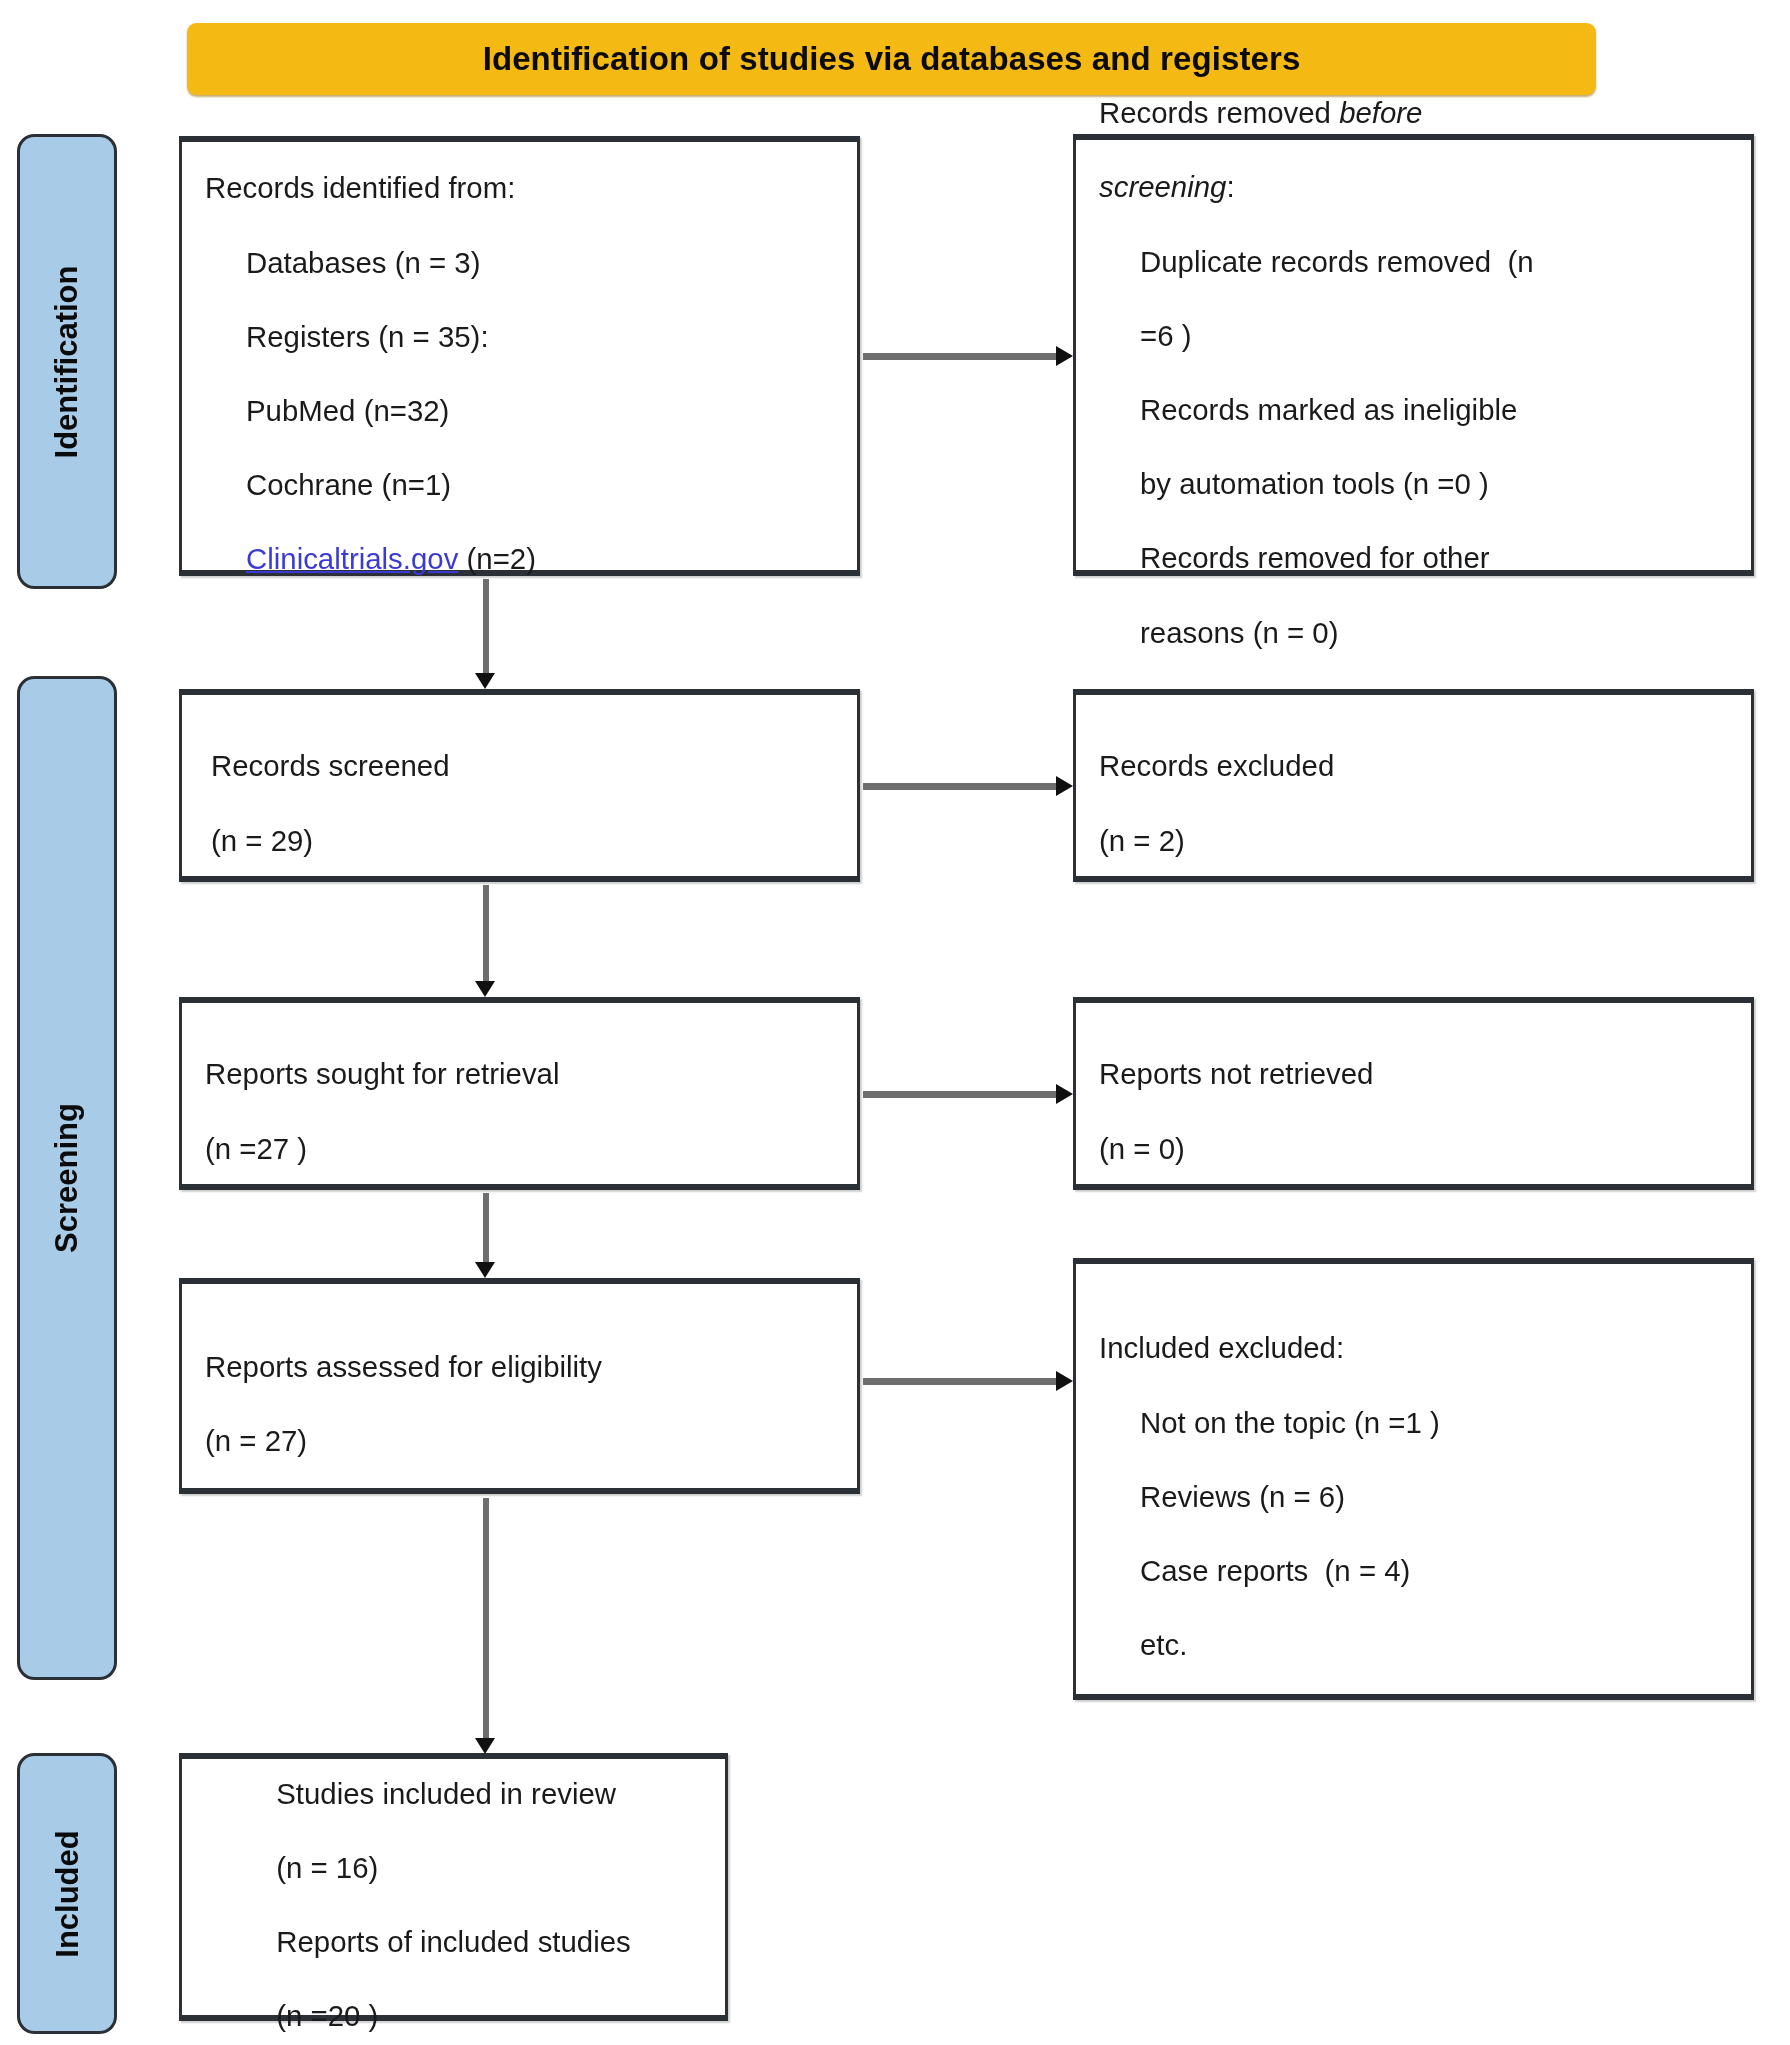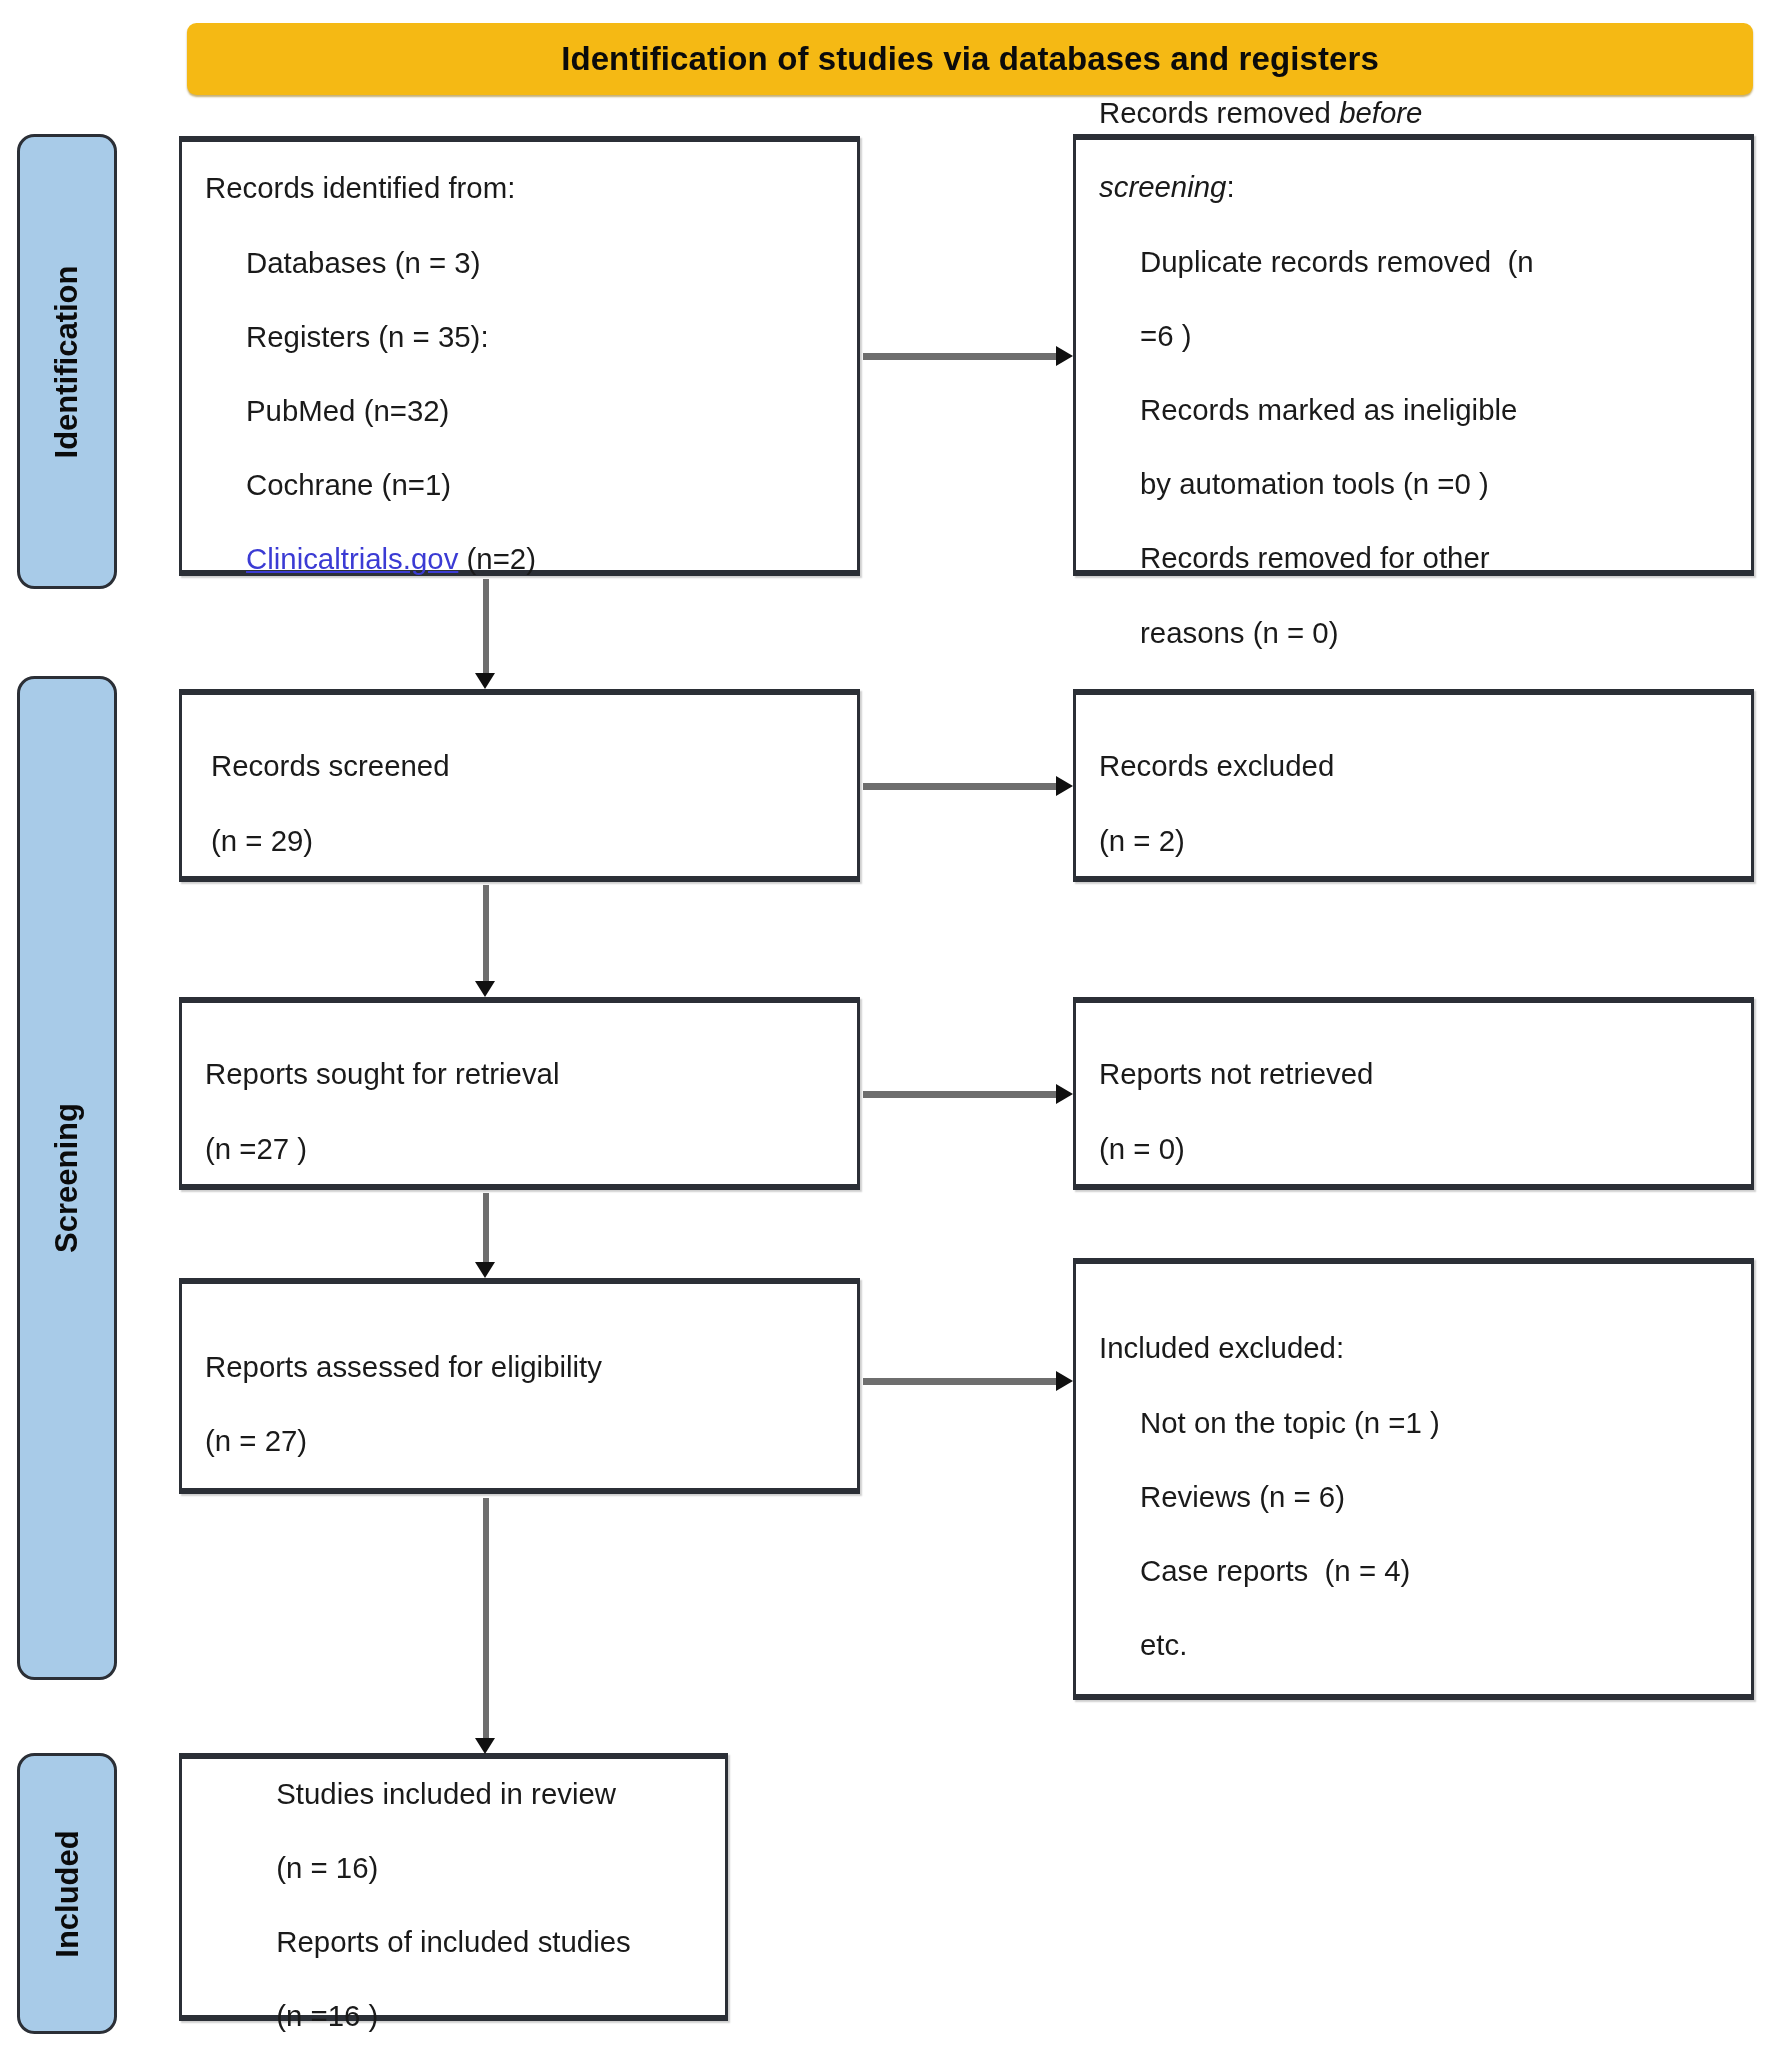--- a/index.html
+++ b/index.html
@@ -17,21 +17,21 @@
     height: 2046px;
     background: #ffffff;
     overflow: hidden;
   }
 
   
   .header-banner {
     position: absolute;
     left: 187px;
     top: 23px;
-    width: 1566px;
+    width: 1409px;
     height: 72px;
     background: #F5B914;
     border-radius: 9.4px;
     box-shadow: 0 2px 2px rgba(150,110,0,0.55);
     display: flex;
     align-items: center;
     justify-content: center;
   }
   .header-banner .title {
     font-size: 33px;
@@ -230,21 +230,21 @@
       <div class="line indent">Case reports  (n = 4)</div>
       <div class="line indent">etc.</div>
     </div>
   </div>
 
   <div class="flow-box" id="box-included">
     <div class="box-text">
       <div class="line">Studies included in review</div>
       <div class="line">(n = 16)</div>
       <div class="line">Reports of included studies</div>
-      <div class="line">(n =16 )</div>
+      <div class="line">(n =20 )</div>
     </div>
   </div>
 
   <div class="arrow-h" id="arrow-h-1"></div>
   <div class="arrow-h" id="arrow-h-2"></div>
   <div class="arrow-h" id="arrow-h-3"></div>
   <div class="arrow-h" id="arrow-h-4"></div>
 
   <div class="arrow-v" id="arrow-v-1"></div>
   <div class="arrow-v" id="arrow-v-2"></div>

